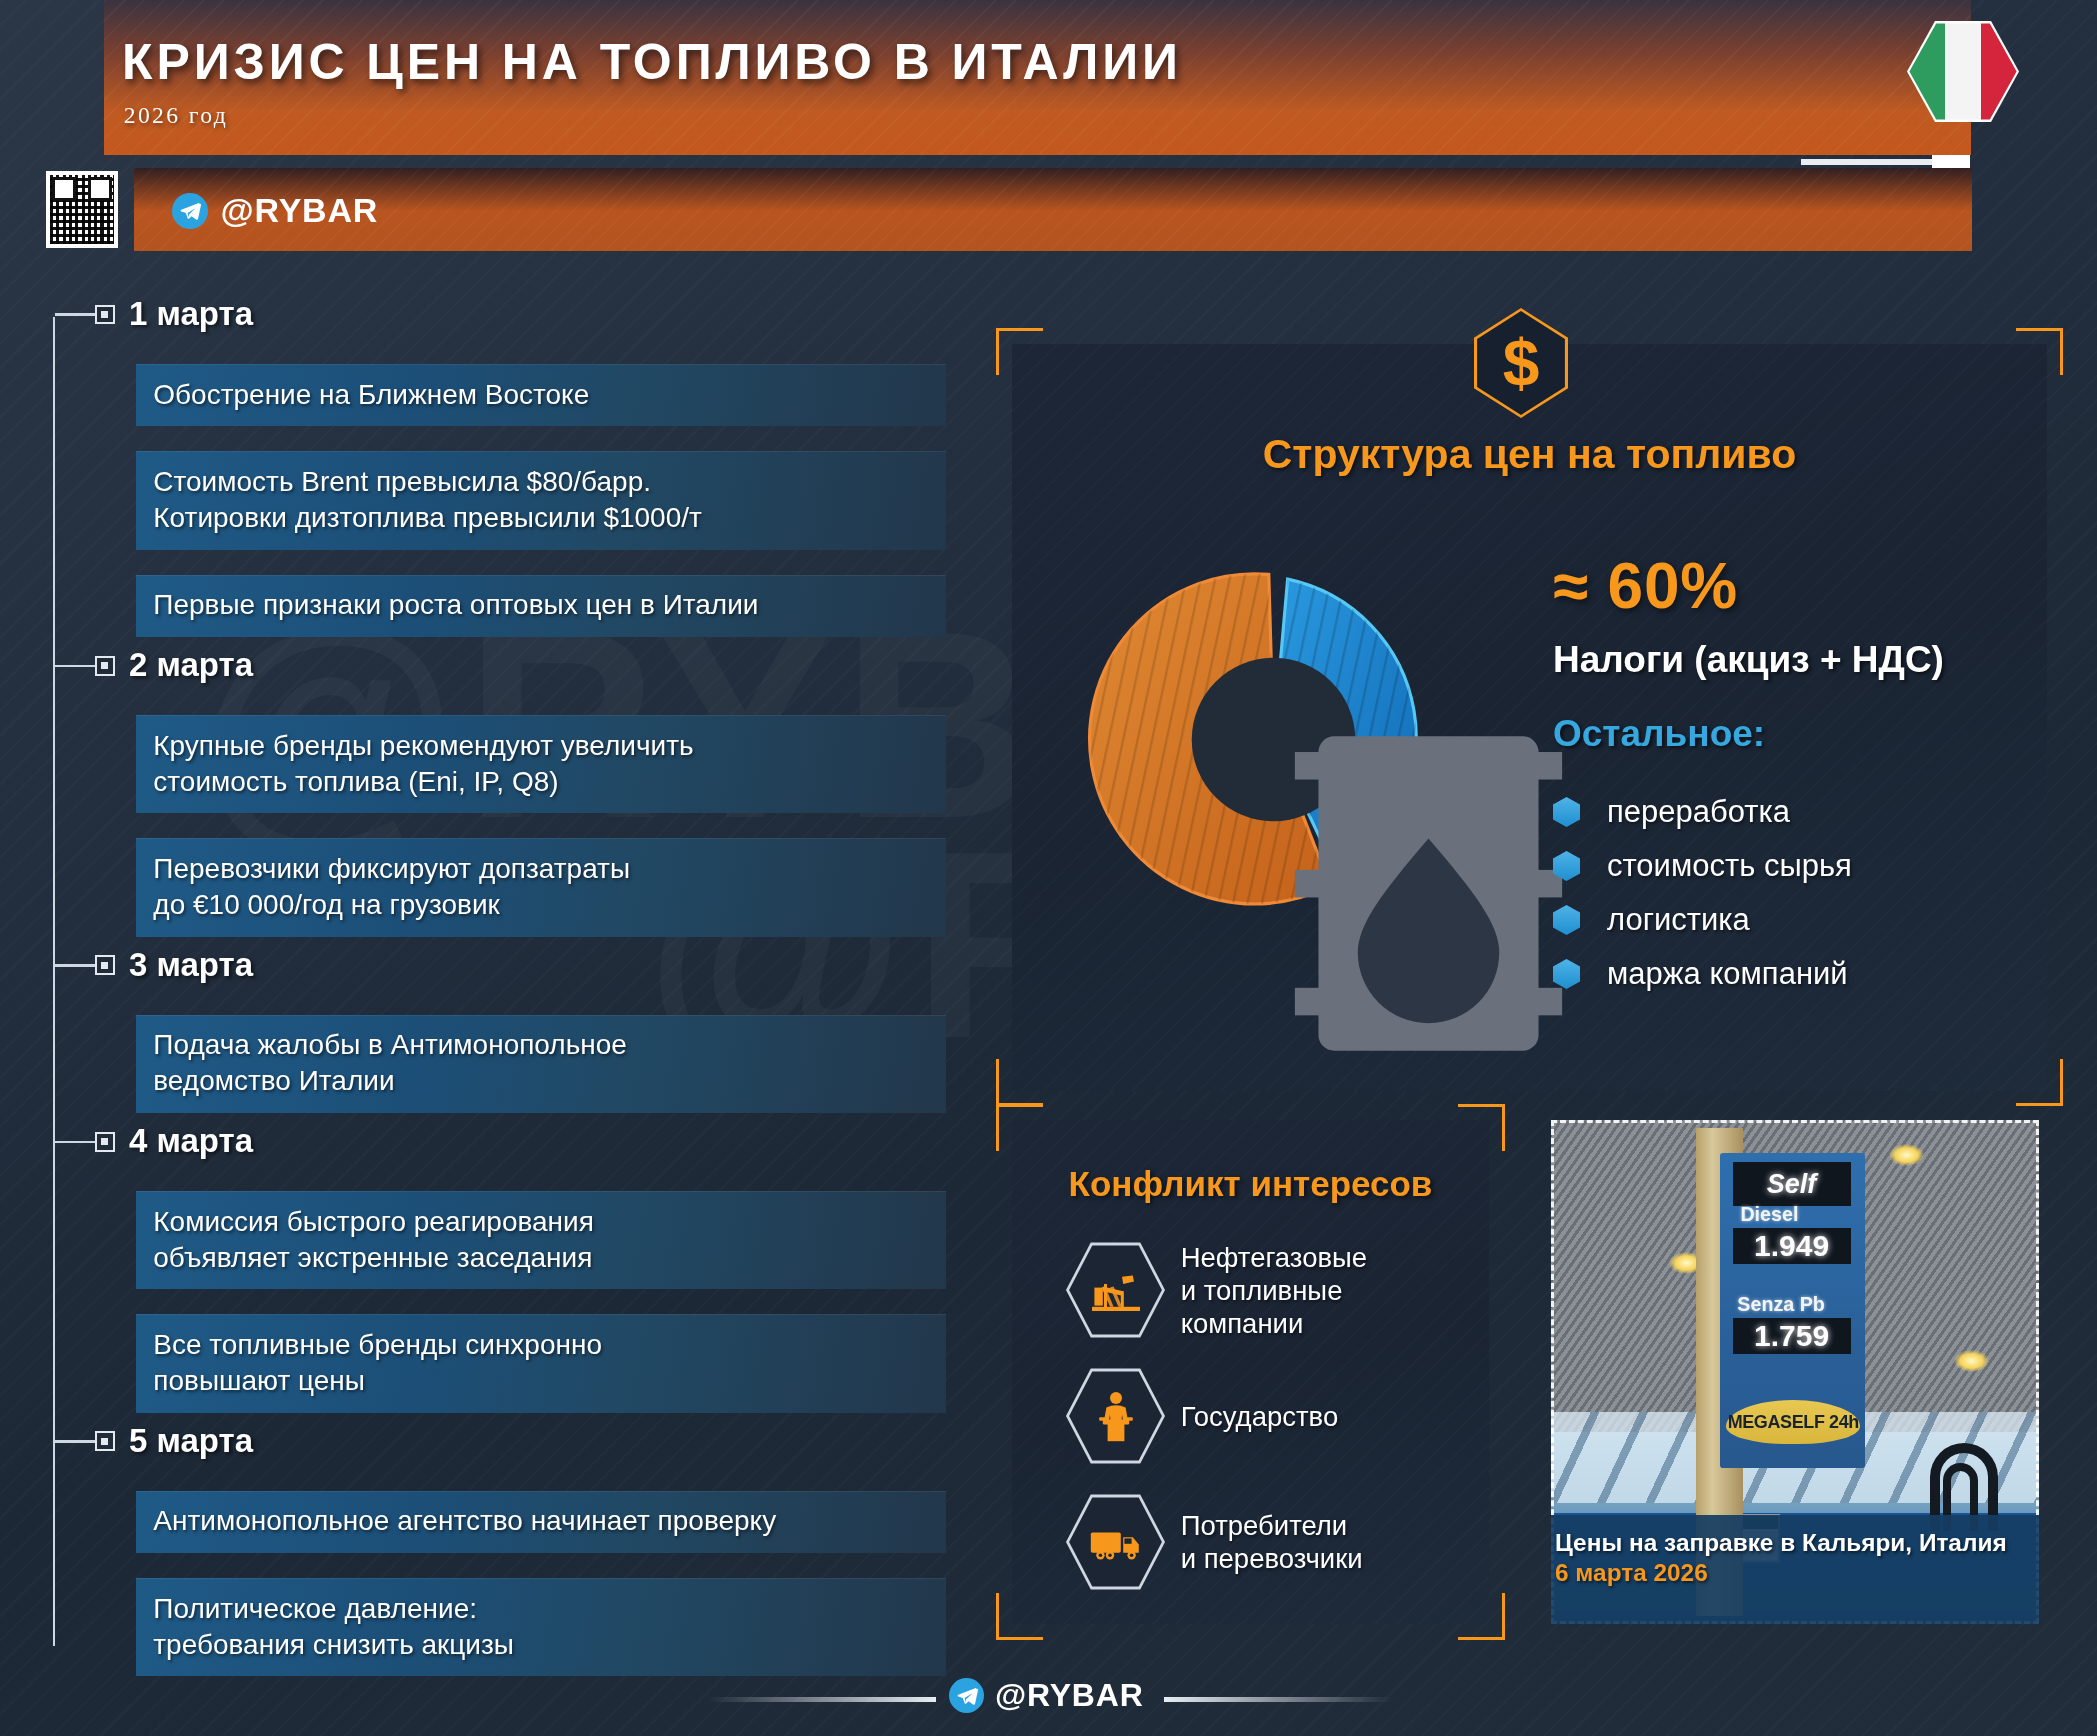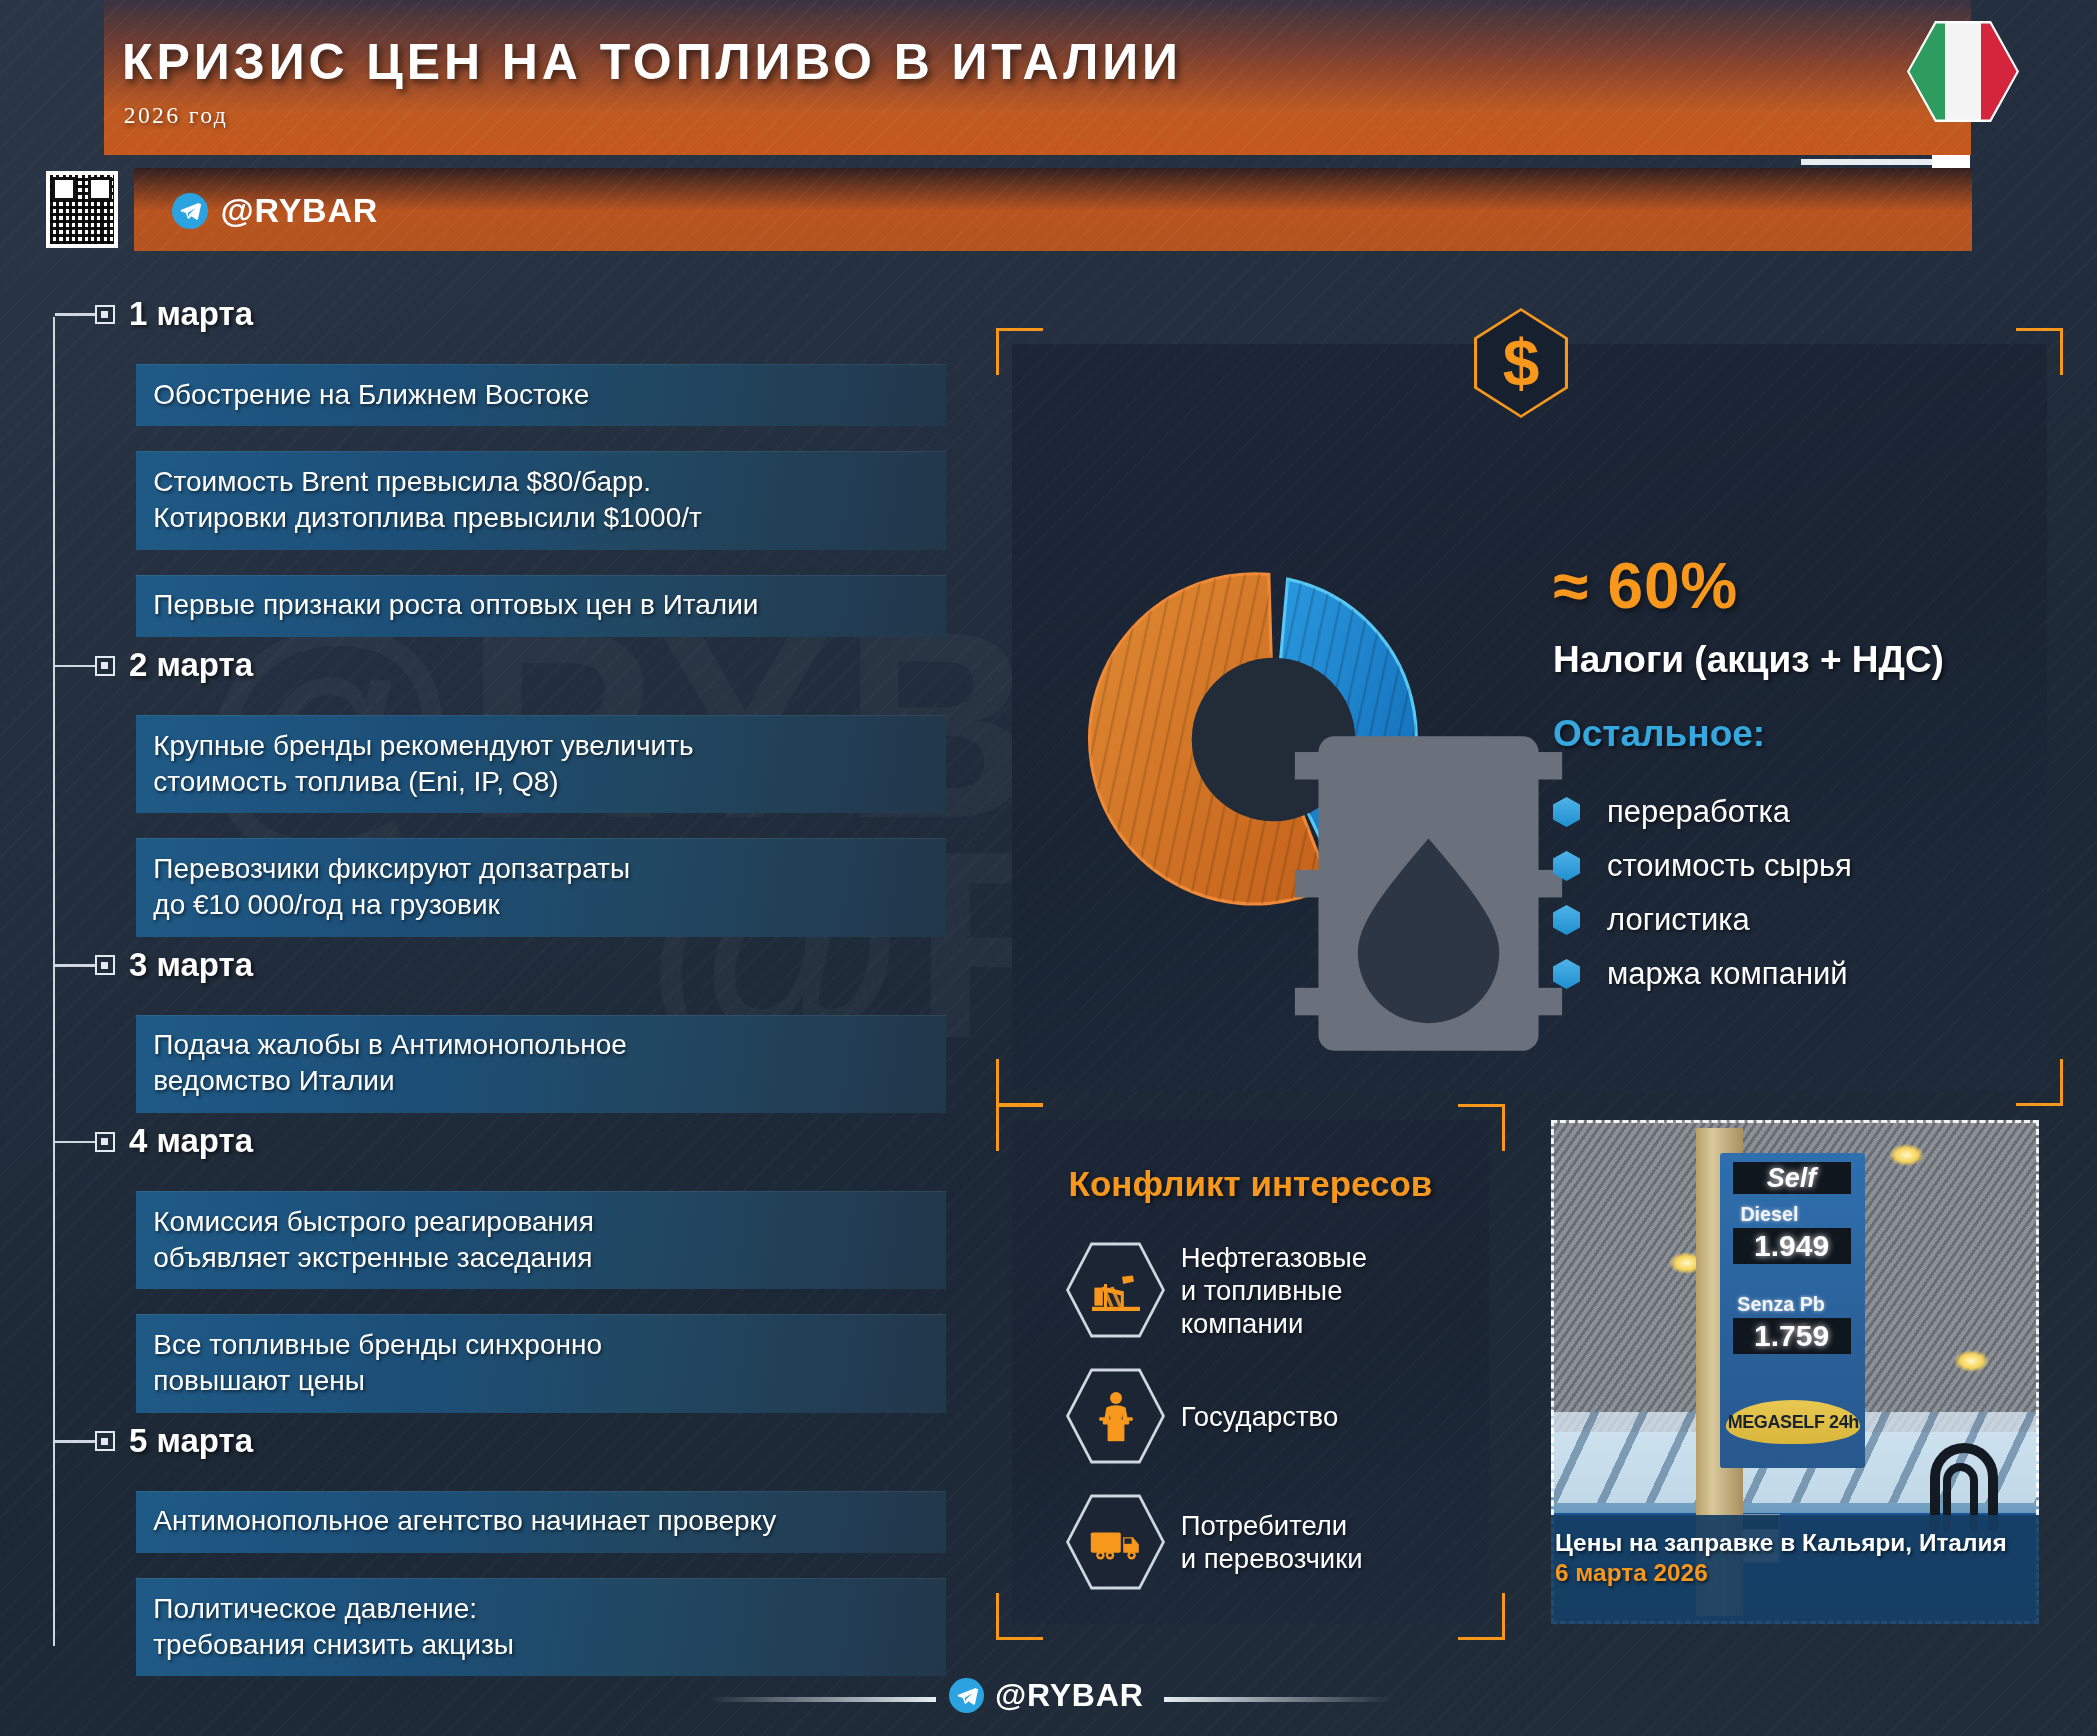--- a/index.html
+++ b/index.html
@@ -421,21 +421,21 @@
     background: linear-gradient(180deg, #2f6fae 0%, #2a6099 60%, #27588e 100%);
     border-radius: 3.1px;
   }
   .tboard {
     position: absolute;
     background: #10161e;
     display: flex; align-items: center; justify-content: center;
     color: #fdfdfd; font-weight: bold;
     text-shadow: 0 0 6.3px rgba(255,255,255,0.9);
   }
-  .tb-self  { left: 12.6px; top: 9.4px;  width: 118px; height: 32px; font-size: 27px; font-style: italic; }
+  .tb-self  { left: 12.6px; top: 9.4px;  width: 118px; height: 44px; font-size: 27px; font-style: italic; }
   .tb-d     { left: 12.6px; top: 75px;  width: 118px; height: 36px; font-size: 30px; }
   .tb-s     { left: 12.6px; top: 165px; width: 118px; height: 36px; font-size: 30px; }
   .tlabel {
     position: absolute; color: #f2f5f8; font-size: 19.7px; font-weight: bold;
     text-shadow: 0 0 3.9px rgba(255,255,255,0.7);
   }
   .tl-d { left: 20.4px; top: 50px; }
   .tl-s { left: 17.3px; top: 140px; }
   .megaself {
     position: absolute;
@@ -642,20 +642,21 @@
   <div class="corner c-tl" style="left:996px; top:328px;"></div>
   <div class="corner c-tr" style="left:2016px; top:328px;"></div>
   <div class="corner c-bl" style="left:996px; top:1059px;"></div>
   <div class="corner c-br" style="left:2016px; top:1059px;"></div>
 
   <div class="dollar-hex">
     <div class="core"></div>
     <div class="sym">$</div>
   </div>
 
+  <div class="panel-title">Структура цен на топливо</div>
 
   <div class="donut-wrap">
     <svg viewBox="0 0 500 500">
       <defs>
         <linearGradient id="gOr" x1="0" y1="0" x2="1" y2="1">
           <stop offset="0%" stop-color="#e08a33"></stop>
           <stop offset="100%" stop-color="#c4611a"></stop>
         </linearGradient>
         <linearGradient id="gBl" x1="0" y1="0" x2="1" y2="1">
           <stop offset="0%" stop-color="#2a9ae0"></stop>

